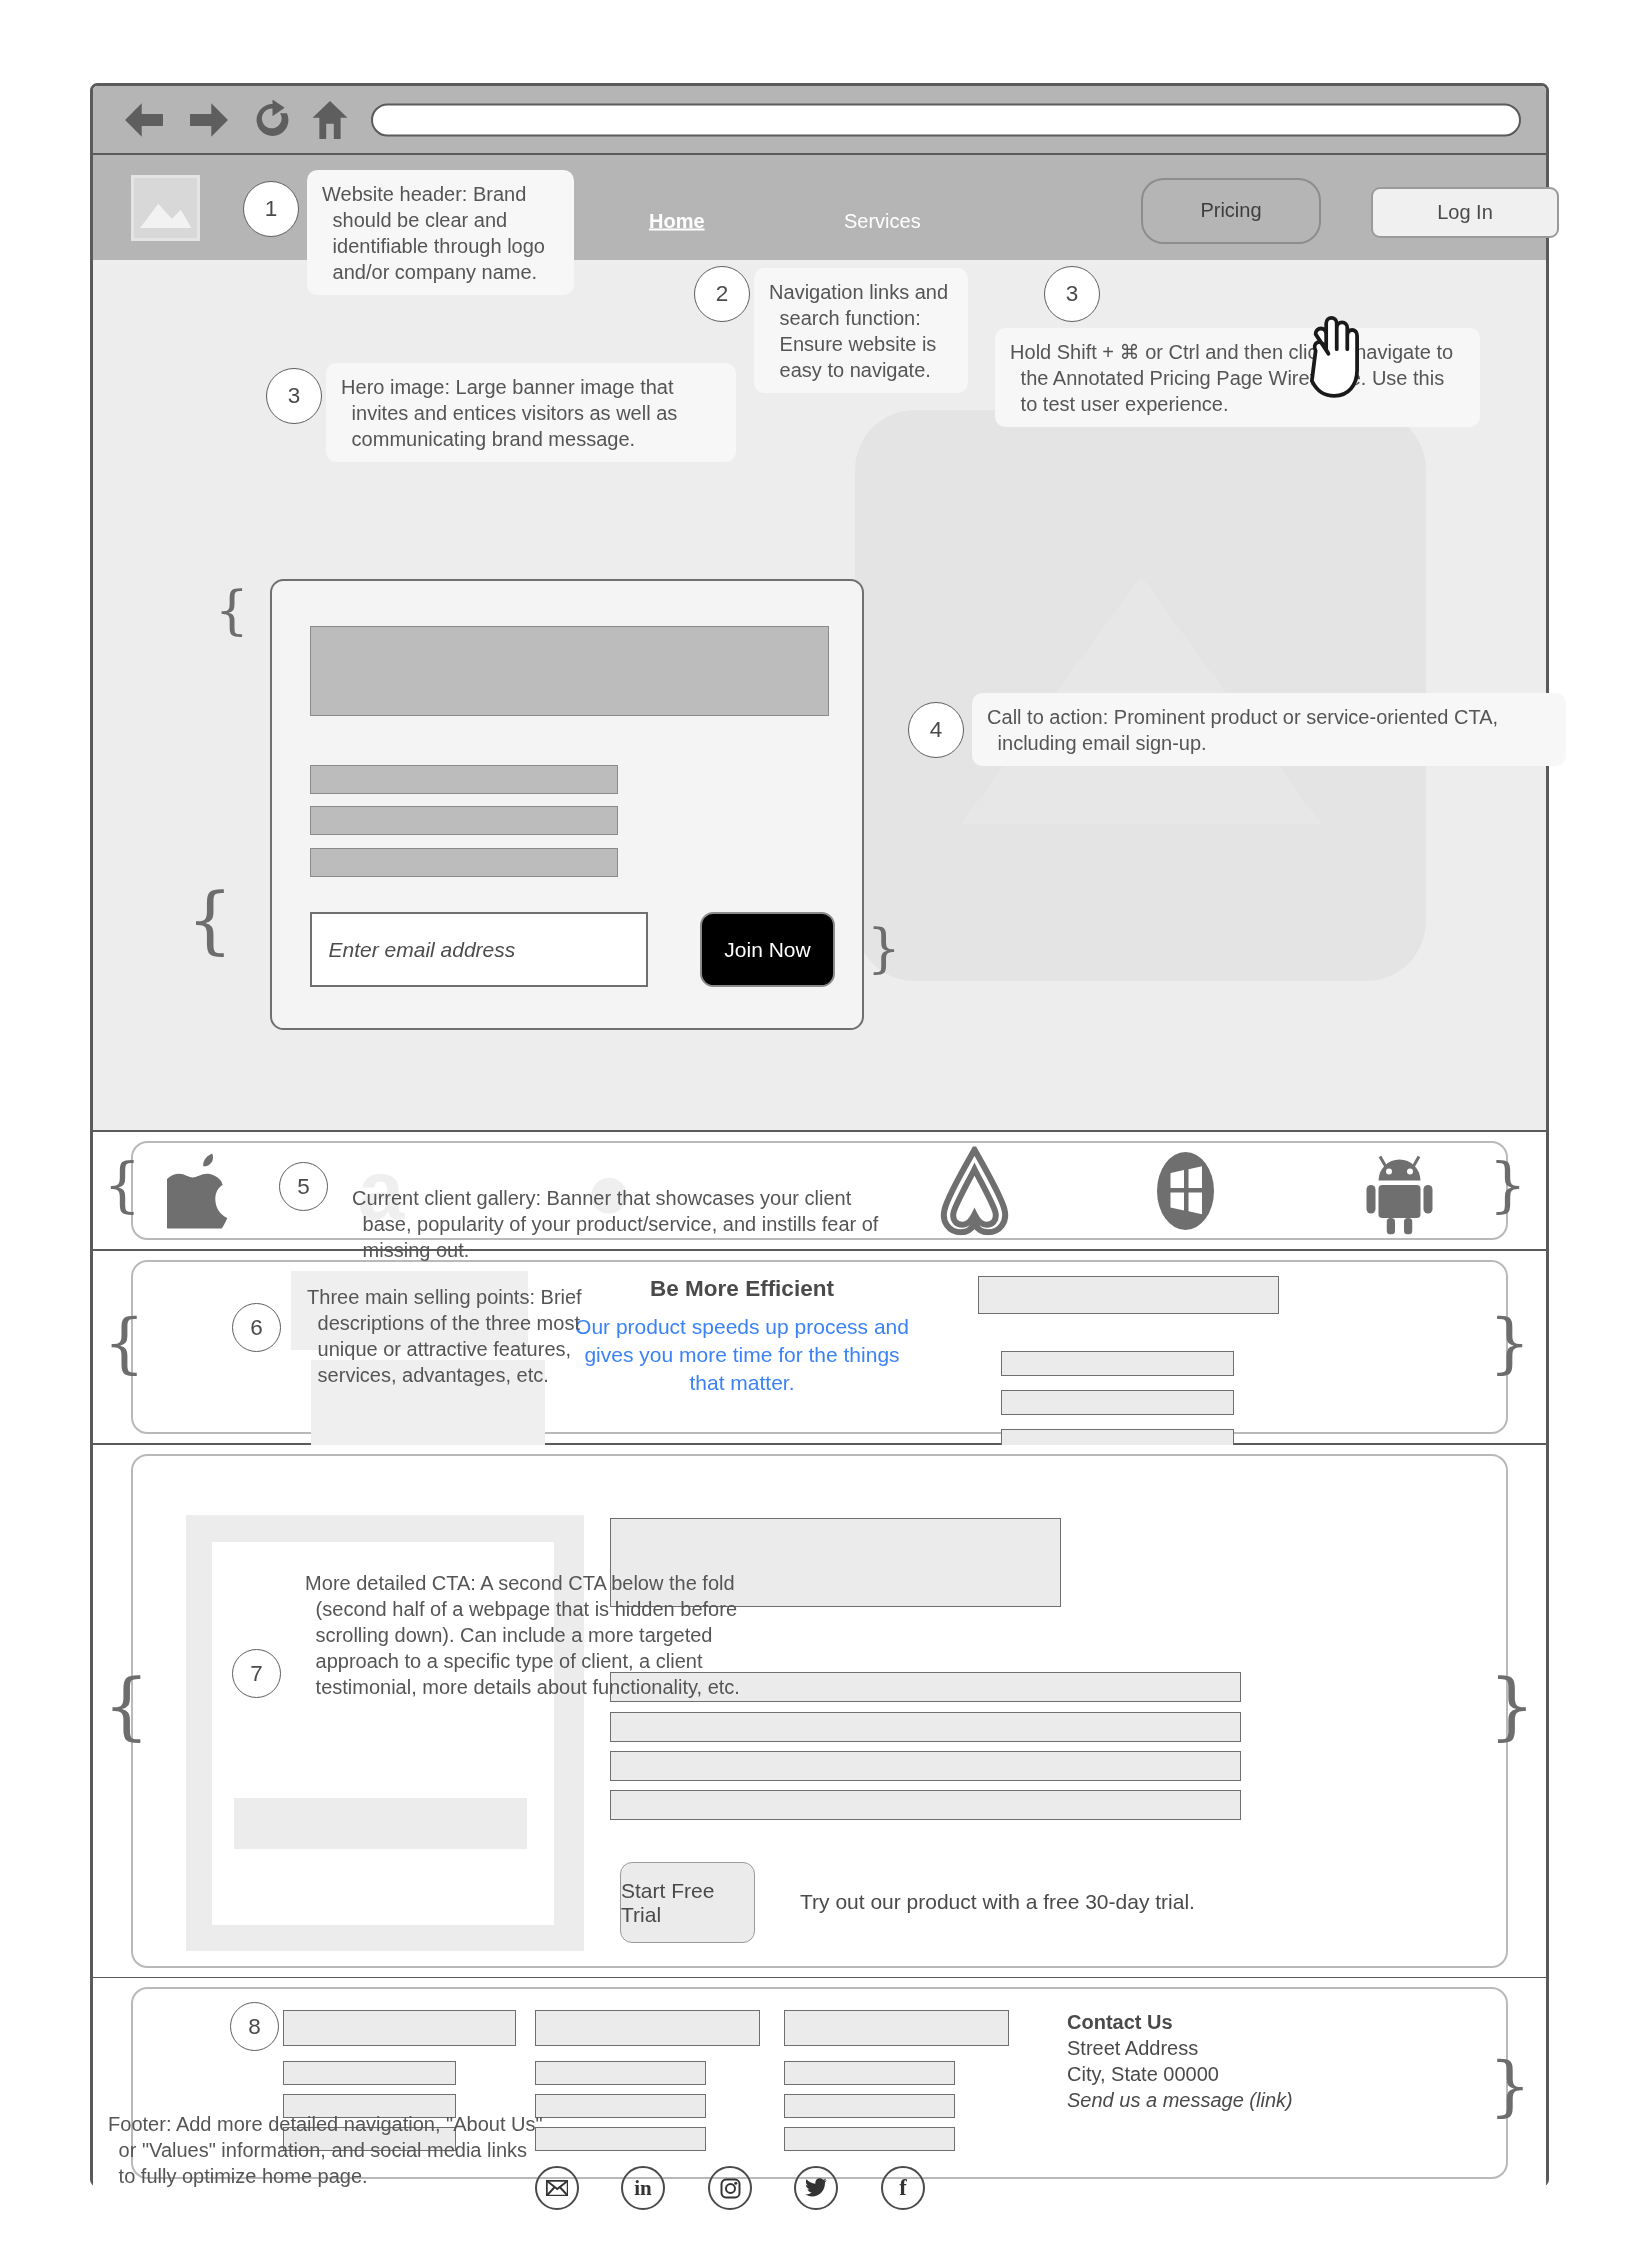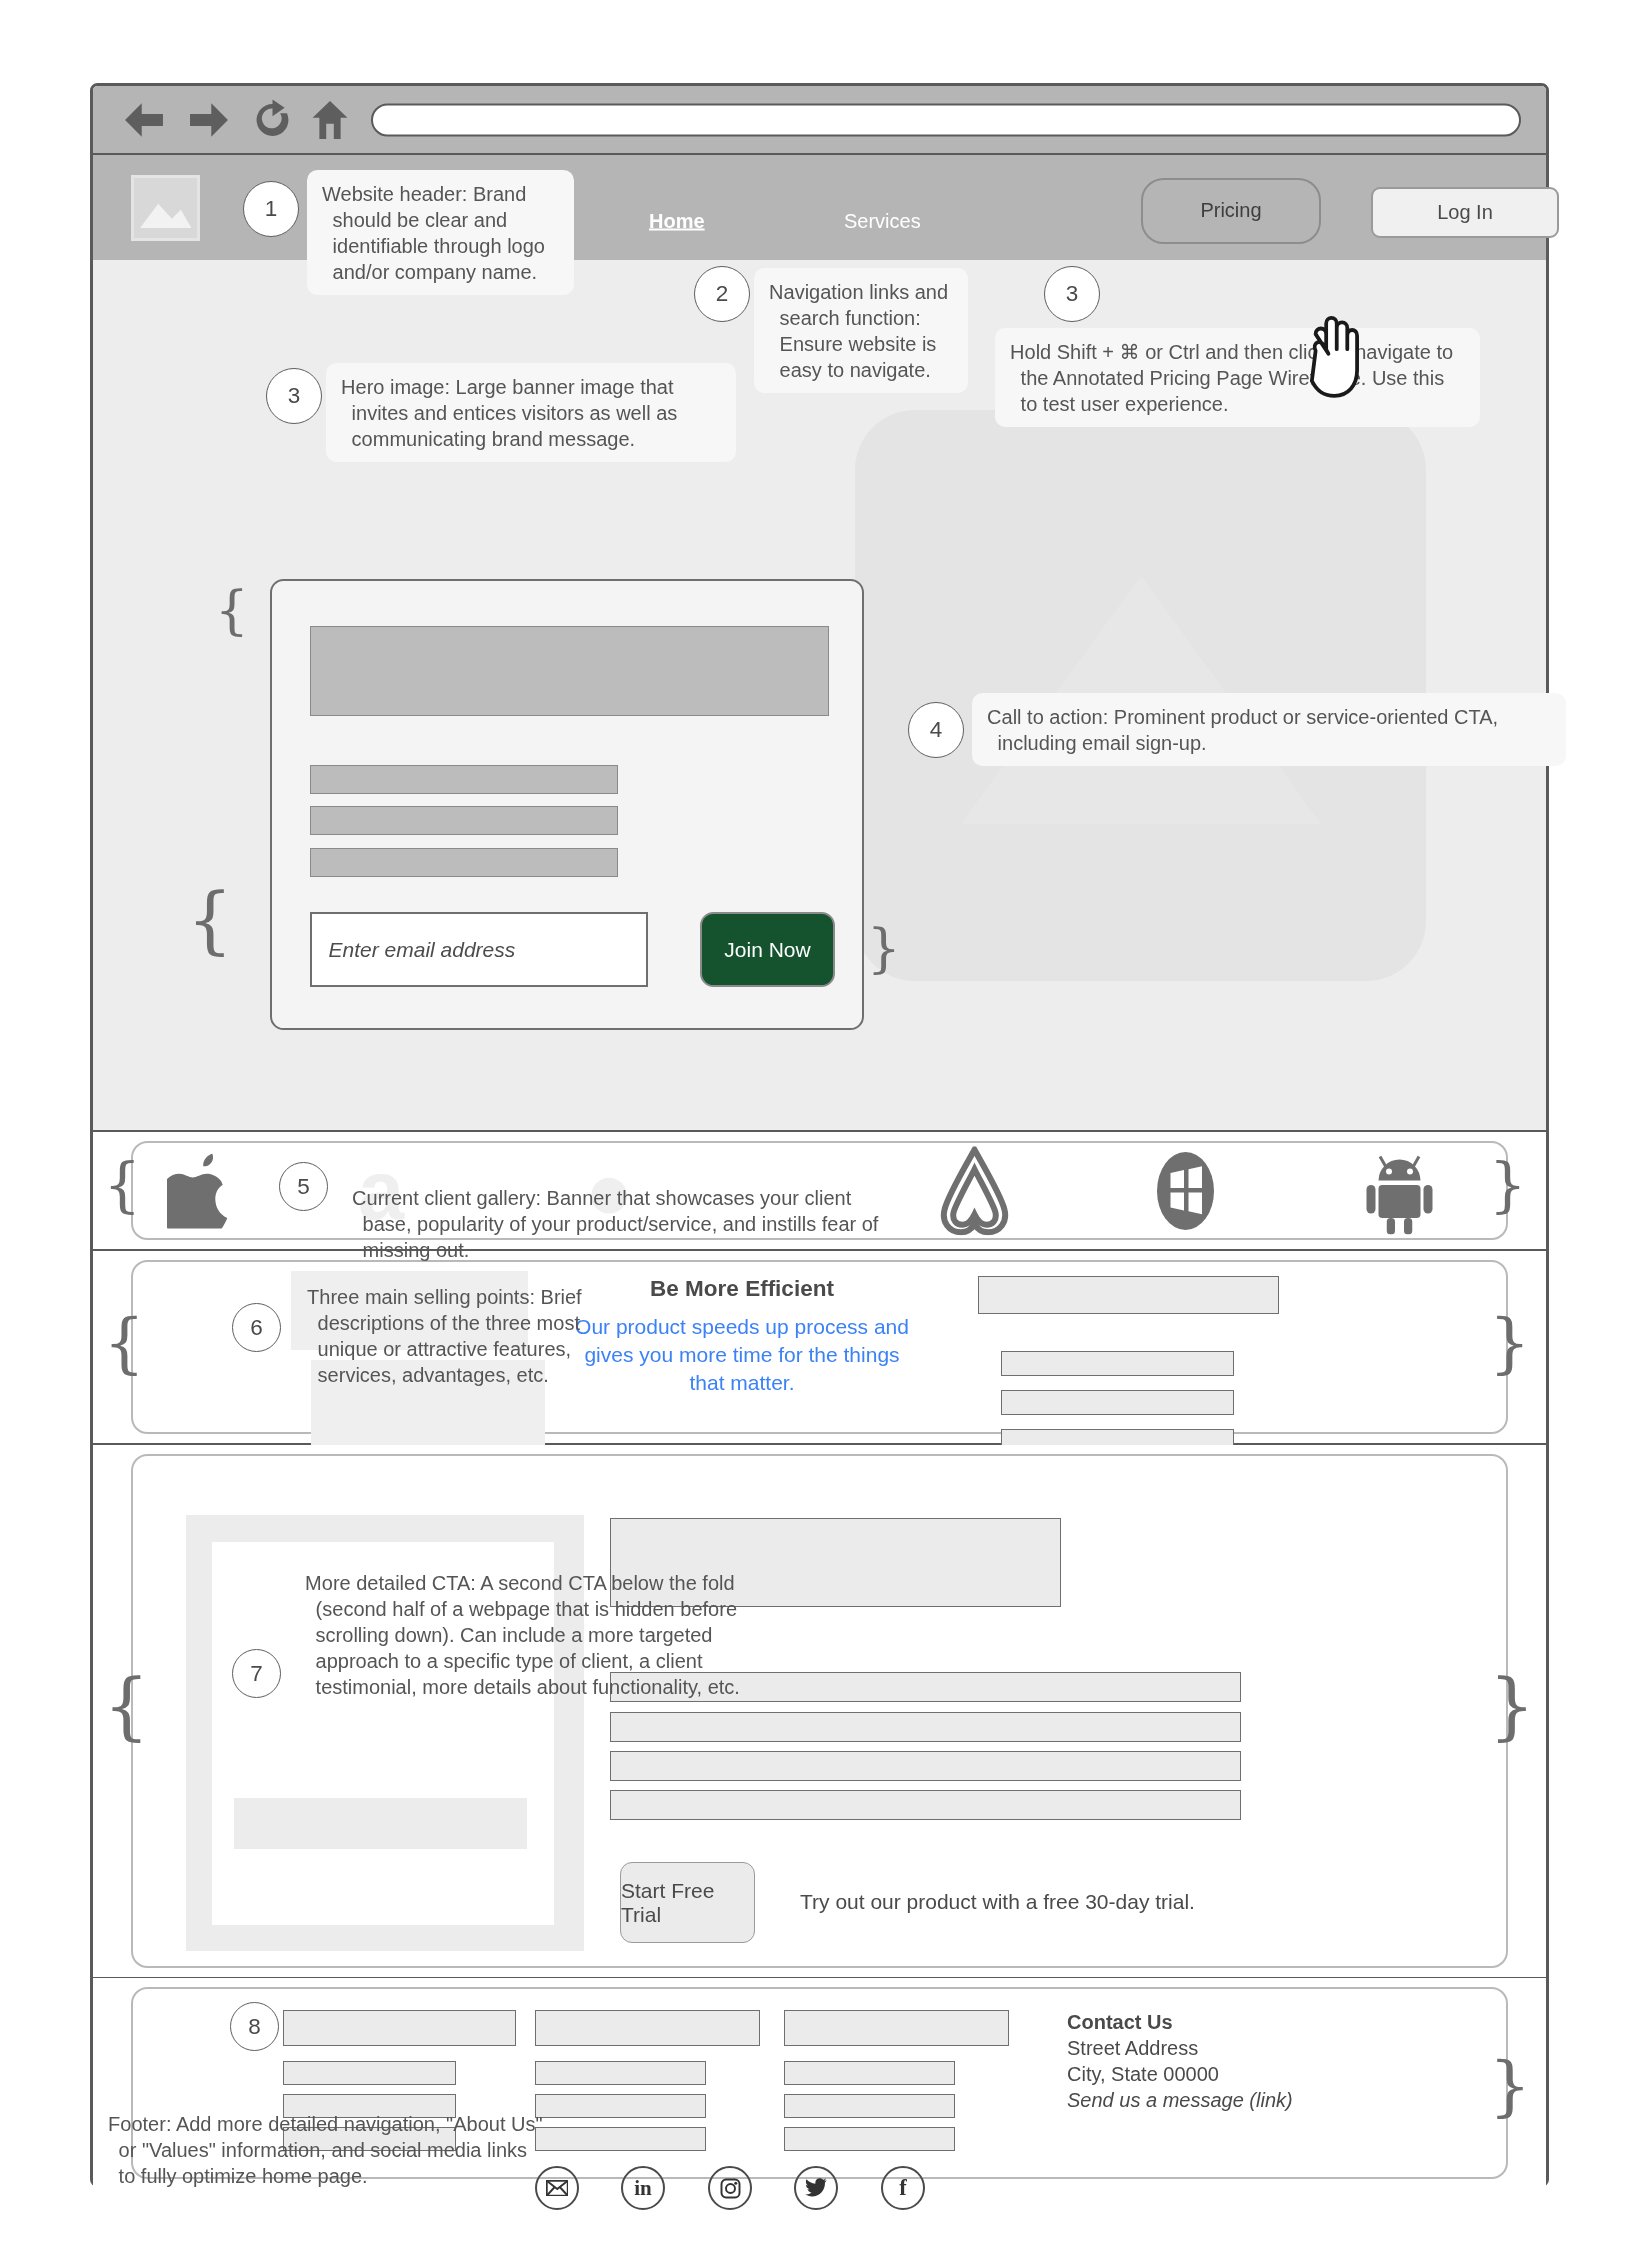--- a/index.html
+++ b/index.html
@@ -38,21 +38,21 @@
   .hero-wm{position:absolute;right:120px;top:150px;width:571px;height:571px;
            background:#e4e4e4;border-radius:60px;}
   .hero-wm2{position:absolute;right:225px;top:316px;width:0;height:0;
             border-left:180px solid transparent;border-right:180px solid transparent;border-bottom:248px solid #e7e7e7;}
   .hero-card{position:absolute;left:177px;top:319px;width:594px;height:451px;background:#f4f4f4;
              border:2.3px solid #6f6f6f;border-radius:13.5px;box-sizing:border-box;}
   .hero-block{position:absolute;left:38px;top:45px;width:519px;height:90px;background:#bcbcbc;border:1.5px solid #8a8a8a;box-sizing:border-box;}
   .hero-line{position:absolute;left:38px;width:308px;height:28.6px;background:#bcbcbc;border:1.5px solid #8a8a8a;box-sizing:border-box;}
   .hero-email{position:absolute;left:38px;top:331px;width:338px;height:75px;background:#fff;border:2.3px solid #6f6f6f;
               display:flex;align-items:center;padding-left:16.5px;font-style:italic;font-size:21px;color:#4c4c4c;box-sizing:border-box;}
-  .join-btn{position:absolute;left:428px;top:331px;width:135px;height:75px;background:#14532d;border:2.3px solid #8a8a8a;
+  .join-btn{position:absolute;left:428px;top:331px;width:135px;height:75px;background:#000000;border:2.3px solid #8a8a8a;
             border-radius:13.5px;display:flex;align-items:center;justify-content:center;color:#fff;font-size:21px;box-sizing:border-box;}
 
   
   .section{position:absolute;left:0;width:100%;background:#ffffff;border-bottom:2.3px solid #5a5a5a;box-sizing:border-box;}
   .inner{position:absolute;left:38px;right:38px;top:9px;bottom:9px;border:2.3px solid #b9b9b9;border-radius:16.5px;box-sizing:border-box;}
 
   
   .brk{position:absolute;font-size:72px;color:#6d6d6d;line-height:1;font-family:"DejaVu Serif",serif;}
 
   

